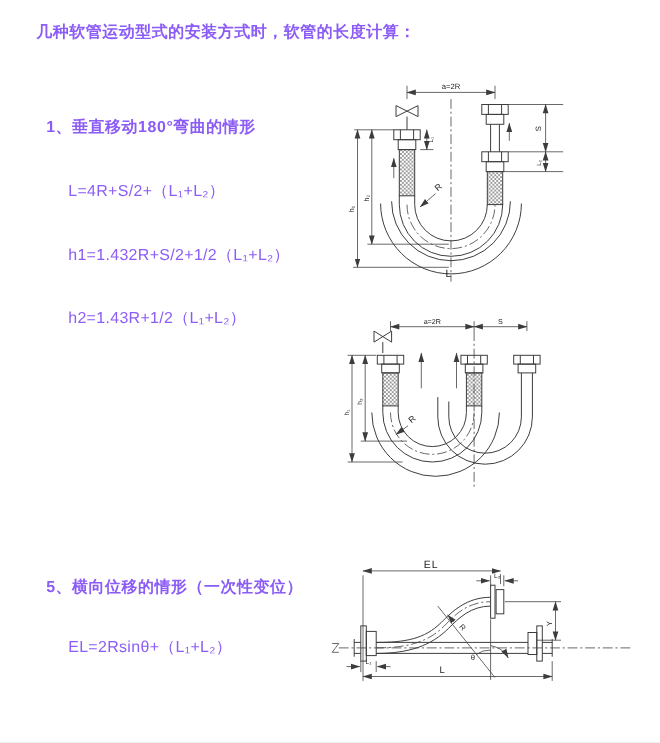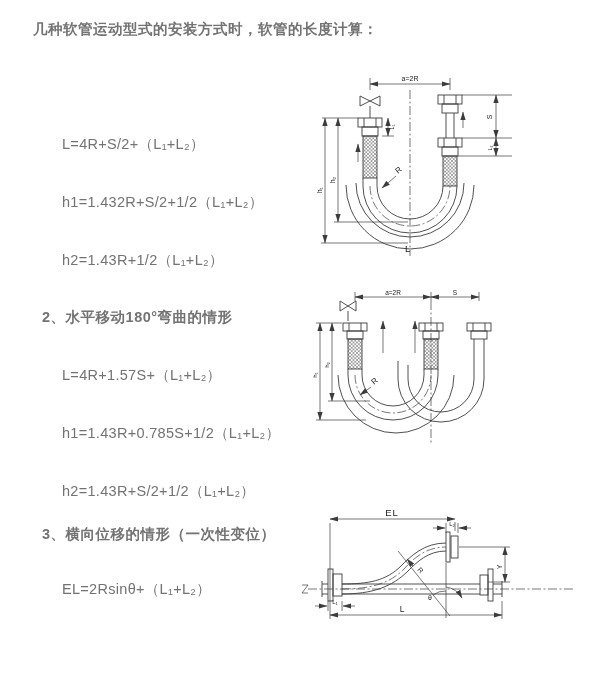--- a/index.html
+++ b/index.html
@@ -1,18 +1,18 @@
 <!DOCTYPE html>
 <html><head>
 <meta charset="utf-8">
 <style>
   html,body{margin:0;padding:0;background:#e8e8e8;}
   .page{
     position:relative;width:600px;height:675px;background:#ffffff;
-    font-family:"Liberation Sans","DejaVu Sans",sans-serif;color:#737373;
+    font-family:"Liberation Sans","DejaVu Sans",sans-serif;color:#8b5cf6;
     overflow:hidden;margin:0 auto;
   }
   .title{
     position:absolute;left:33px;top:20px;font-size:14.5px;font-weight:bold;
     letter-spacing:.5px;white-space:nowrap;
   }
   .section{position:absolute;font-size:14.5px;line-height:30px;white-space:nowrap;}
   .sec-heading{font-weight:bold;letter-spacing:.5px;}
   .formula{padding-left:20px;letter-spacing:.3px;margin-top:28px;}
   #sec1{left:42px;top:101px;}
@@ -41,34 +41,29 @@
       </marker>
       <marker id="mS" markerWidth="9" markerHeight="7" refX="0.5" refY="3" orient="auto" markerUnits="userSpaceOnUse">
         <path d="M8.5,0.4 L0,3 L8.5,5.6 Z" fill="#3c3c3c"></path>
       </marker>
     </defs>
   </svg>
 
   <div class="title">几种软管运动型式的安装方式时，软管的长度计算：</div>
 
   <div class="section" id="sec1">
+    <div class="sec-heading">1、垂直移动180°弯曲的情形</div>
     <div class="formula">L=4R+S/2+（L₁+L₂）</div>
     <div class="formula">h1=1.432R+S/2+1/2（L₁+L₂）</div>
     <div class="formula">h2=1.43R+1/2（L₁+L₂）</div>
   </div>
 
-  <div class="section" id="sec2">
-    <div class="sec-heading">2、水平移动180°弯曲的情形</div>
-    <div class="formula">L=4R+1.57S+（L₁+L₂）</div>
-    <div class="formula">h1=1.43R+0.785S+1/2（L₁+L₂）</div>
-    <div class="formula">h2=1.43R+S/2+1/2（L₁+L₂）</div>
-  </div>
 
   <div class="section" id="sec3">
-    <div class="sec-heading">3、横向位移的情形（一次性变位）</div>
+    <div class="sec-heading">5、横向位移的情形（一次性变位）</div>
     <div class="formula">EL=2Rsinθ+（L₁+L₂）</div>
   </div>
 
   <svg class="diagram" style="left:312px;top:70px" width="280" height="196" viewBox="0 0 280 196">
 
     <line class="cl" x1="98" y1="20" x2="98" y2="186"></line>
 
     <g class="ln">
       <path d="M48,26 L48,36 L58,31 Z M68,26 L68,36 L58,31 Z"></path>
       <line x1="58" y1="36" x2="58" y2="48"></line>

